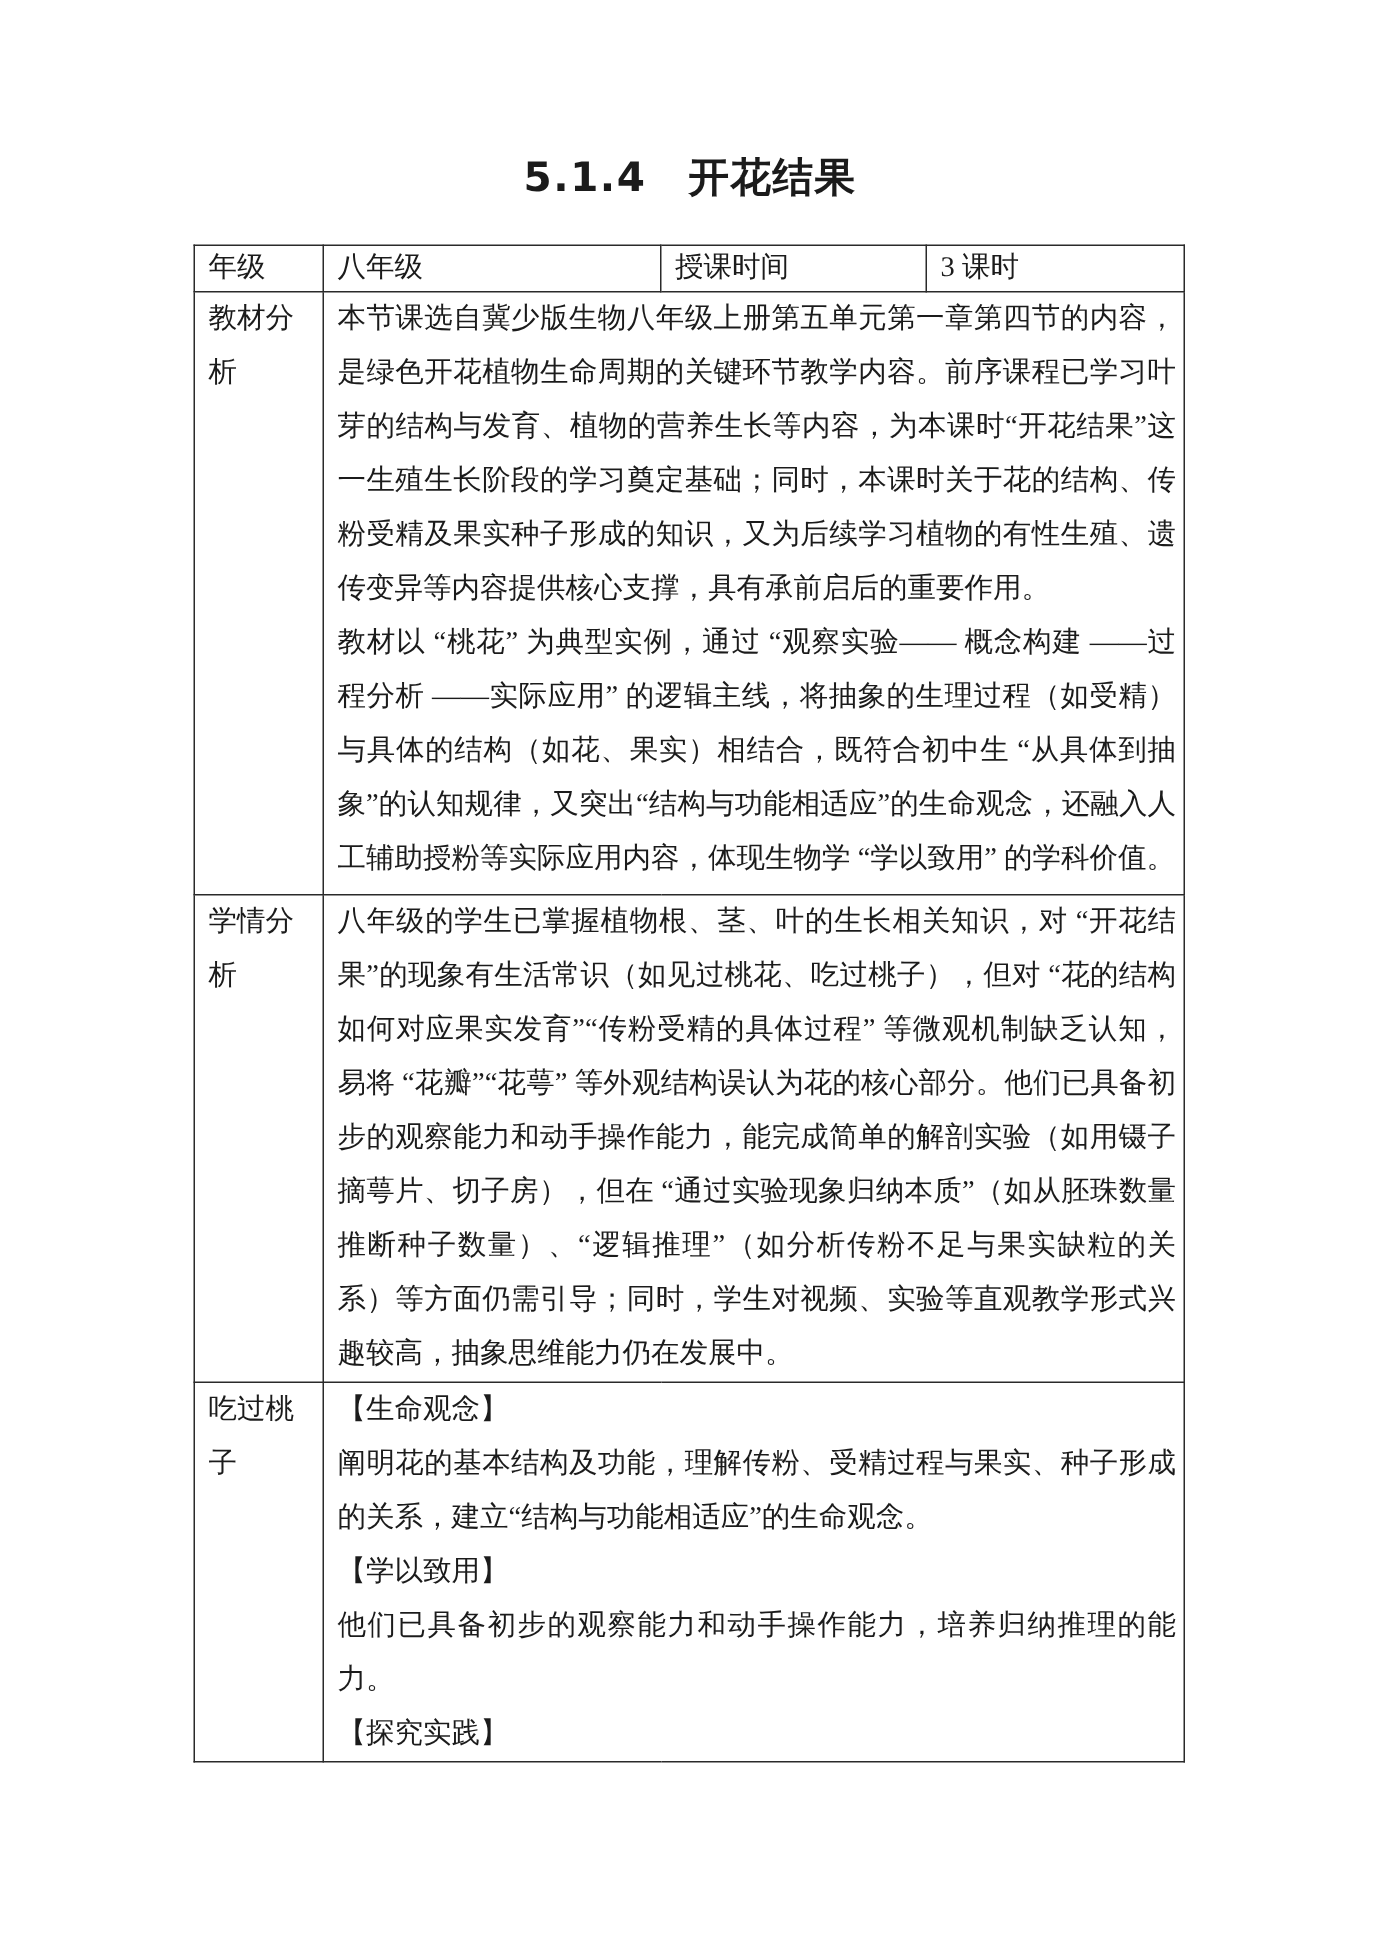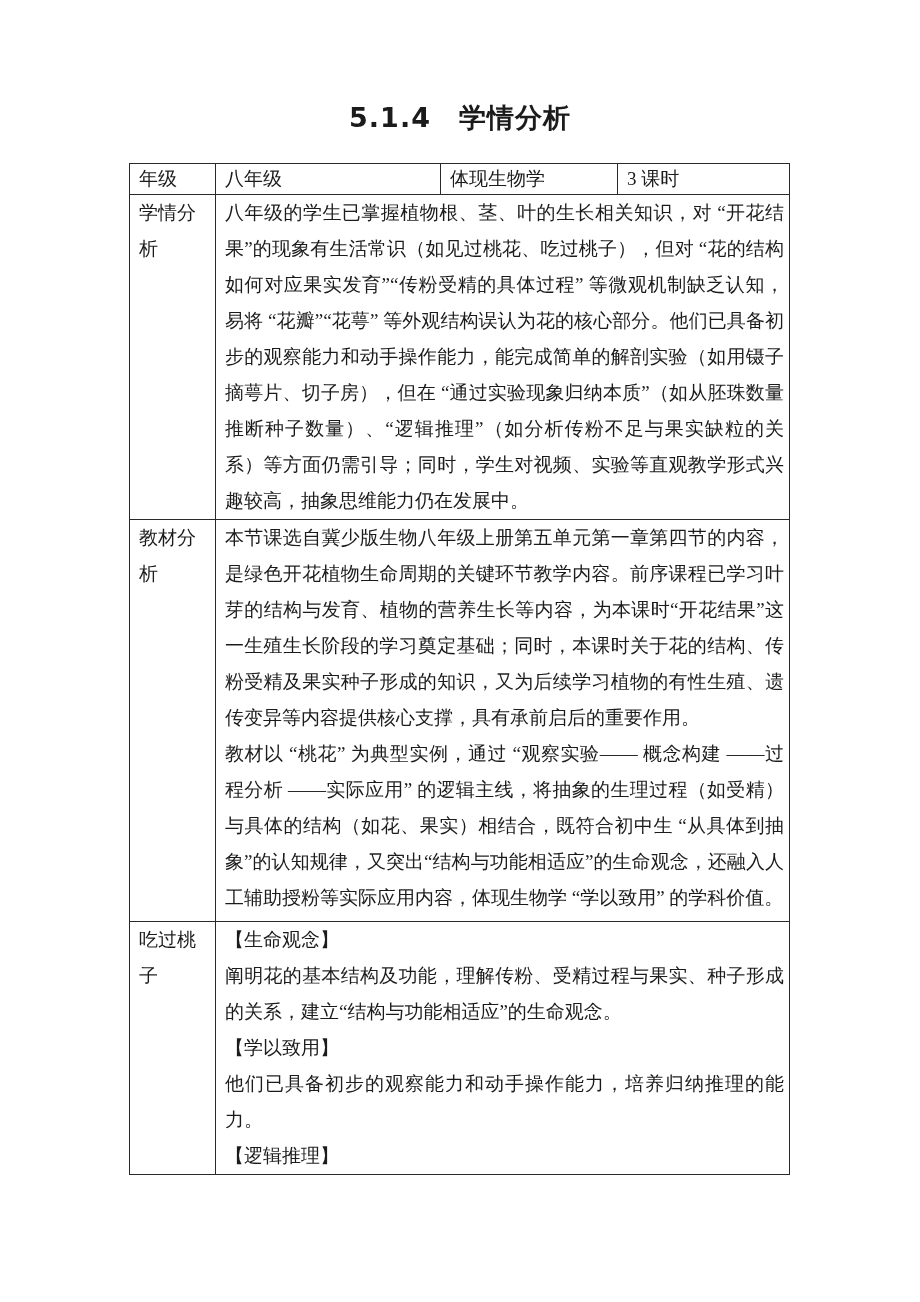--- a/index.html
+++ b/index.html
@@ -62,60 +62,60 @@
   td.section-body p {
     margin: 0;
     text-align: justify;
   }
 </style>
 </head>
 <body>
 
 <div class="page">
 
-  <h1 class="doc-title">5.1.4　学情分析</h1>
+  <h1 class="doc-title">5.1.4　开花结果</h1>
 
   <table class="lesson">
     <colgroup>
       <col style="width:86px">
       <col style="width:225px">
       <col style="width:177px">
       <col style="width:172px">
     </colgroup>
 
     <tbody>
         <tr class="meta-row" style="height:31px">
       <td class="label-cell">年级</td>
       <td>八年级</td>
-      <td>体现生物学</td>
+      <td>授课时间</td>
       <td>3 课时</td>
     </tr>
 
-
-    <tr style="height:321px">
-      <td class="label-cell section-label">学情分析</td>
-      <td colspan="3" class="section-body">
-        <p>八年级的学生已掌握植物根、茎、叶的生长相关知识，对 “开花结果”的现象有生活常识（如见过桃花、吃过桃子），但对 “花的结构如何对应果实发育”“传粉受精的具体过程” 等微观机制缺乏认知，易将 “花瓣”“花萼” 等外观结构误认为花的核心部分。他们已具备初步的观察能力和动手操作能力，能完成简单的解剖实验（如用镊子摘萼片、切子房），但在 “通过实验现象归纳本质”（如从胚珠数量推断种子数量）、“逻辑推理”（如分析传粉不足与果实缺粒的关系）等方面仍需引导；同时，学生对视频、实验等直观教学形式兴趣较高，抽象思维能力仍在发展中。</p>
-      </td>
-    </tr>
 
     <tr style="height:402px">
       <td class="label-cell section-label">教材分析</td>
       <td colspan="3" class="section-body">
         <p>本节课选自冀少版生物八年级上册第五单元第一章第四节的内容，是绿色开花植物生命周期的关键环节教学内容。前序课程已学习叶芽的结构与发育、植物的营养生长等内容，为本课时“开花结果”这一生殖生长阶段的学习奠定基础；同时，本课时关于花的结构、传粉受精及果实种子形成的知识，又为后续学习植物的有性生殖、遗传变异等内容提供核心支撑，具有承前启后的重要作用。</p>
         <p>教材以 “桃花” 为典型实例，通过 “观察实验—— 概念构建 ——过程分析 ——实际应用” 的逻辑主线，将抽象的生理过程（如受精）与具体的结构（如花、果实）相结合，既符合初中生 “从具体到抽象”的认知规律，又突出“结构与功能相适应”的生命观念，还融入人工辅助授粉等实际应用内容，体现生物学 “学以致用” 的学科价值。</p>
+      </td>
+    </tr>
+
+    <tr style="height:321px">
+      <td class="label-cell section-label">学情分析</td>
+      <td colspan="3" class="section-body">
+        <p>八年级的学生已掌握植物根、茎、叶的生长相关知识，对 “开花结果”的现象有生活常识（如见过桃花、吃过桃子），但对 “花的结构如何对应果实发育”“传粉受精的具体过程” 等微观机制缺乏认知，易将 “花瓣”“花萼” 等外观结构误认为花的核心部分。他们已具备初步的观察能力和动手操作能力，能完成简单的解剖实验（如用镊子摘萼片、切子房），但在 “通过实验现象归纳本质”（如从胚珠数量推断种子数量）、“逻辑推理”（如分析传粉不足与果实缺粒的关系）等方面仍需引导；同时，学生对视频、实验等直观教学形式兴趣较高，抽象思维能力仍在发展中。</p>
       </td>
     </tr>
 
     <tr style="height:220px">
       <td class="label-cell section-label">吃过桃子</td>
       <td colspan="3" class="section-body">
         <p>【生命观念】</p>
         <p>阐明花的基本结构及功能，理解传粉、受精过程与果实、种子形成的关系，建立“结构与功能相适应”的生命观念。</p>
         <p>【学以致用】</p>
         <p>他们已具备初步的观察能力和动手操作能力，培养归纳推理的能力。</p>
-        <p>【逻辑推理】</p>
+        <p>【探究实践】</p>
       </td>
     </tr>
   </tbody>
     </table>
 
 </div>
 
 </body></html>

